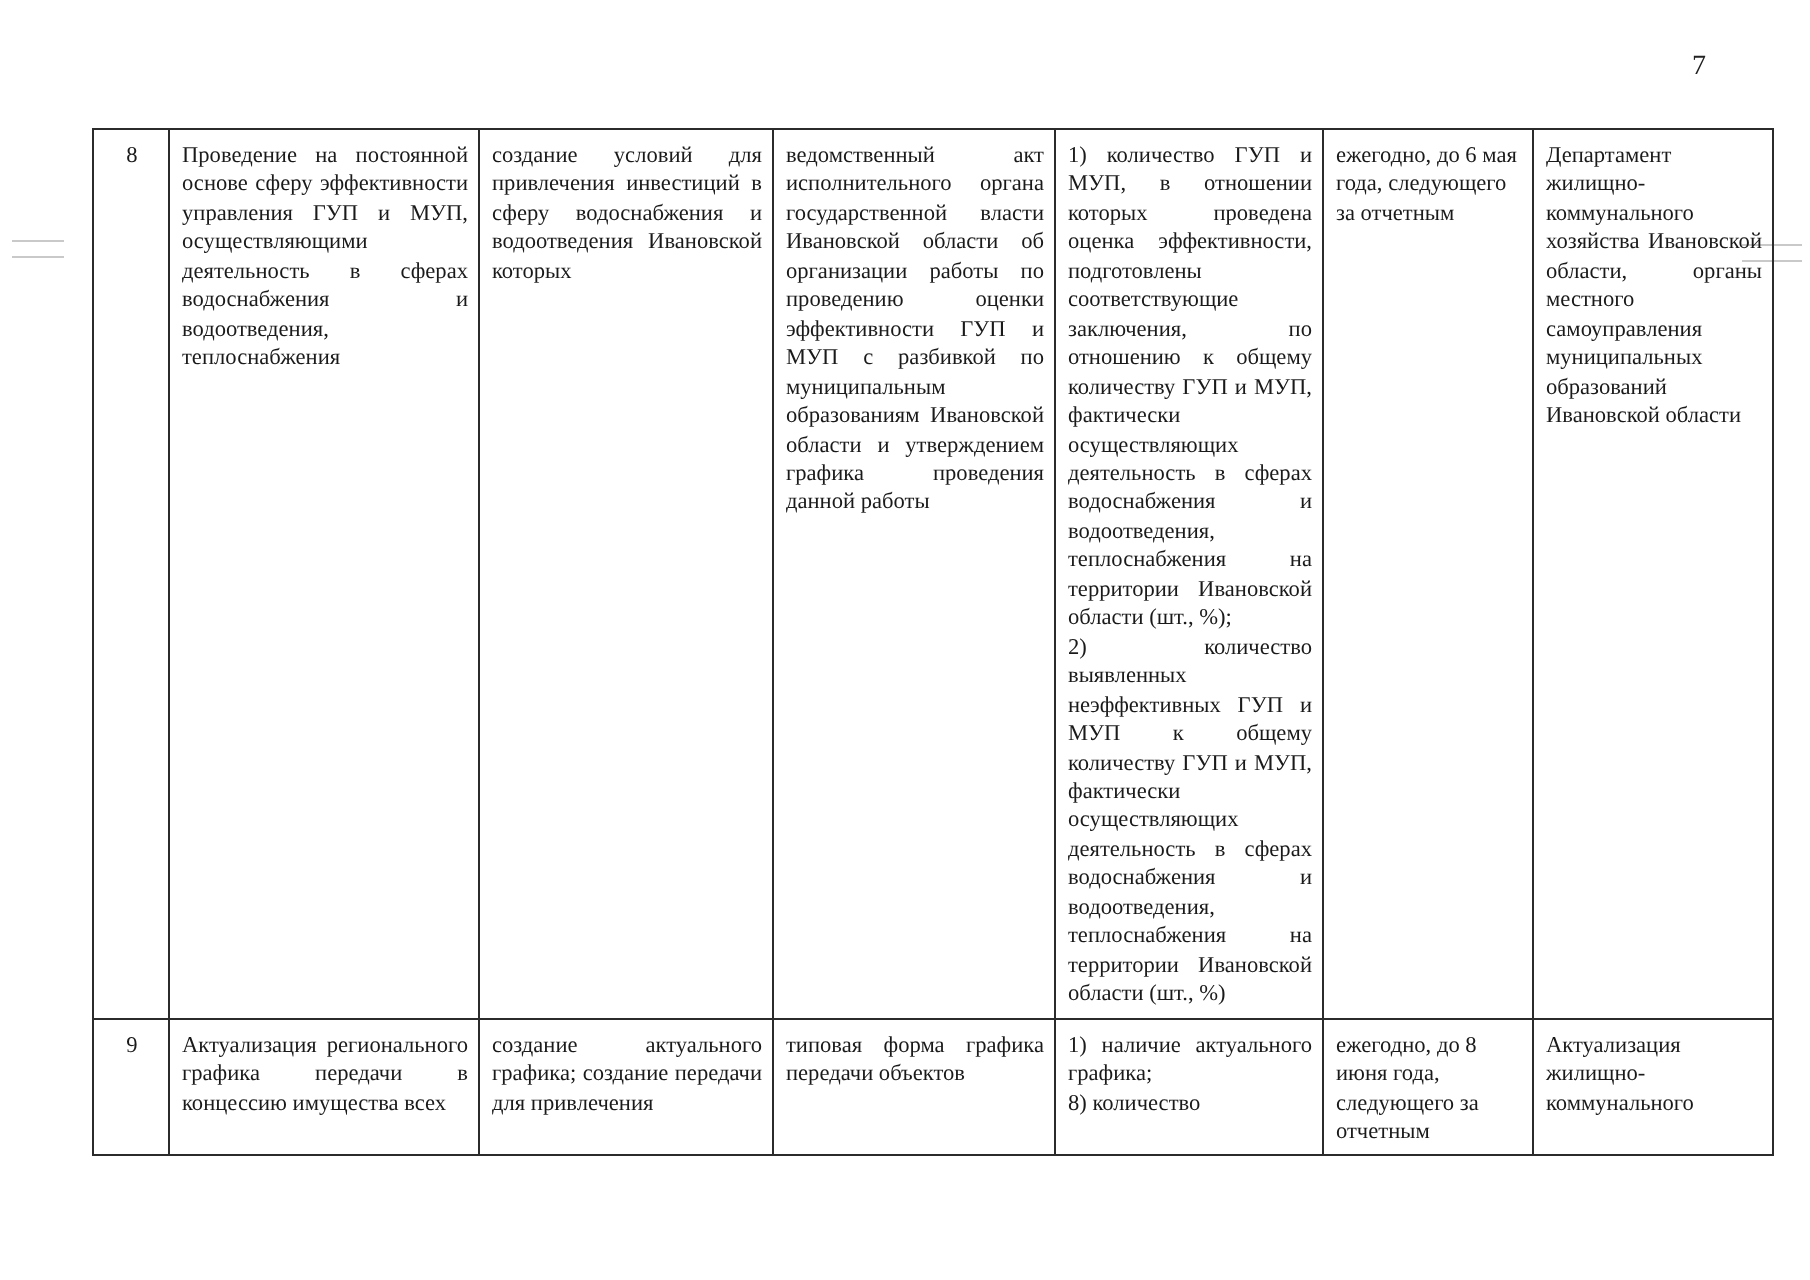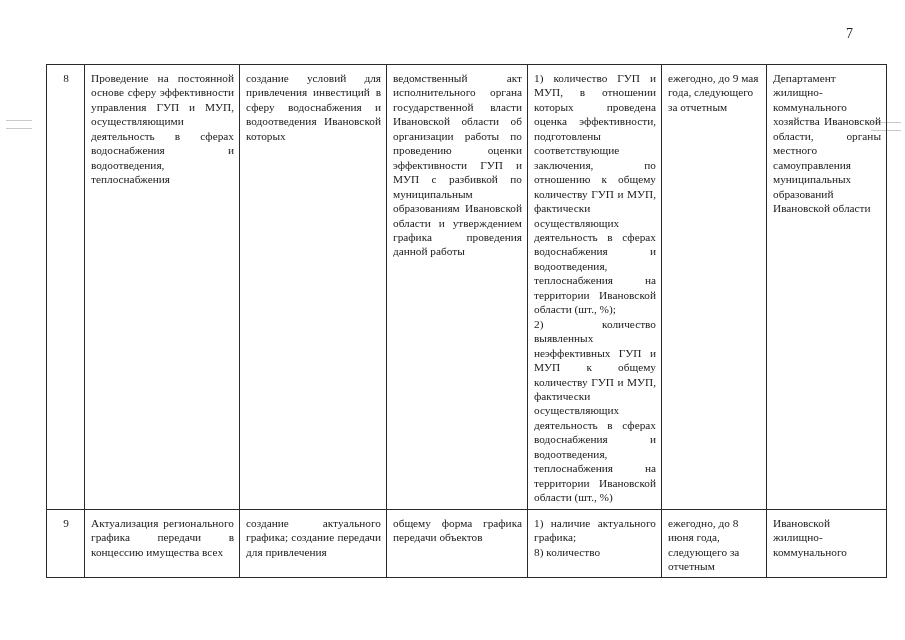--- a/index.html
+++ b/index.html
@@ -94,29 +94,29 @@
         <col class="col7">
     </colgroup>
     <tbody>
       <tr>
         <td class="c-num">8</td>
         <td class="cell-text just">Проведение на постоянной основе сферу эффективности управления ГУП и МУП, осуществляющими деятельность в сферах водоснабжения и водоотведения, теплоснабжения</td>
         <td class="cell-text just">создание условий для привлечения инвестиций в сферу водоснабжения и водоотведения Ивановской которых</td>
         <td class="cell-text just">ведомственный акт исполнительного органа государственной власти Ивановской области об организации работы по проведению оценки эффективности ГУП и МУП с разбивкой по муниципальным образованиям Ивановской области и утверждением графика проведения данной работы</td>
         <td class="cell-text just" style="white-space:pre-line;">1) количество ГУП и МУП, в отношении которых проведена оценка эффективности, подготовлены соответствующие заключения, по отношению к общему количеству ГУП и МУП, фактически осуществляющих деятельность в сферах водоснабжения и водоотведения, теплоснабжения на территории Ивановской области (шт., %);
 2) количество выявленных неэффективных ГУП и МУП к общему количеству ГУП и МУП, фактически осуществляющих деятельность в сферах водоснабжения и водоотведения, теплоснабжения на территории Ивановской области (шт., %)</td>
-        <td class="cell-text">ежегодно, до 9 мая года, следующего за отчетным</td>
+        <td class="cell-text">ежегодно, до 6 мая года, следующего за отчетным</td>
         <td class="cell-text just">Департамент жилищно-коммунального хозяйства Ивановской области, органы местного самоуправления муниципальных образований Ивановской области</td>
       </tr>
       <tr class="row-last">
         <td class="c-num">9</td>
         <td class="cell-text just">Актуализация регионального графика передачи в концессию имущества всех</td>
         <td class="cell-text just">создание актуального графика; создание передачи для привлечения</td>
-        <td class="cell-text just">общему форма графика передачи объектов</td>
+        <td class="cell-text just">типовая форма графика передачи объектов</td>
         <td class="cell-text just" style="white-space:pre-line;">1) наличие актуального графика;
 8) количество</td>
         <td class="cell-text">ежегодно, до 8 июня года, следующего за отчетным</td>
-        <td class="cell-text just">Ивановской жилищно-коммунального</td>
+        <td class="cell-text just">Актуализация жилищно-коммунального</td>
       </tr>
     </tbody>
   </table>
 
 </div>
 
 </body></html>

